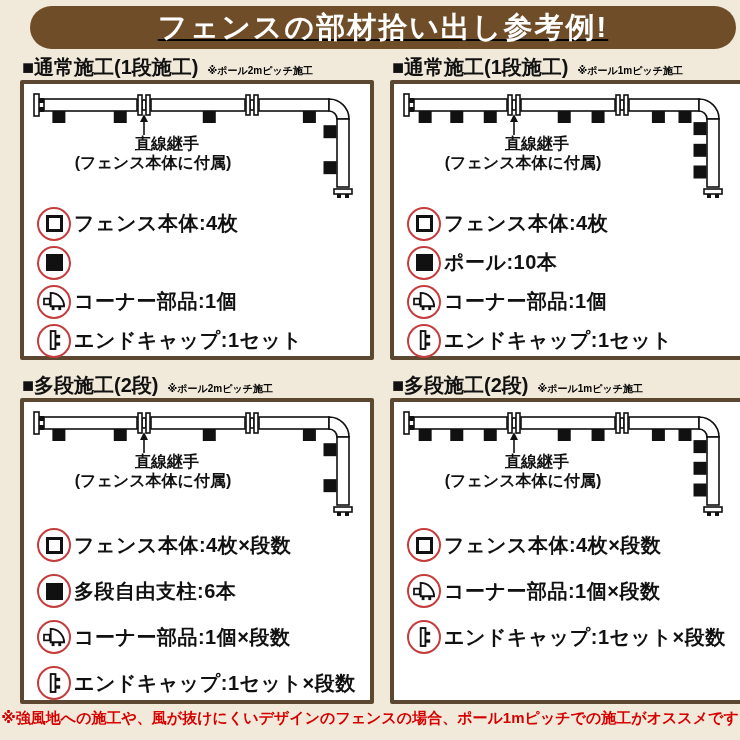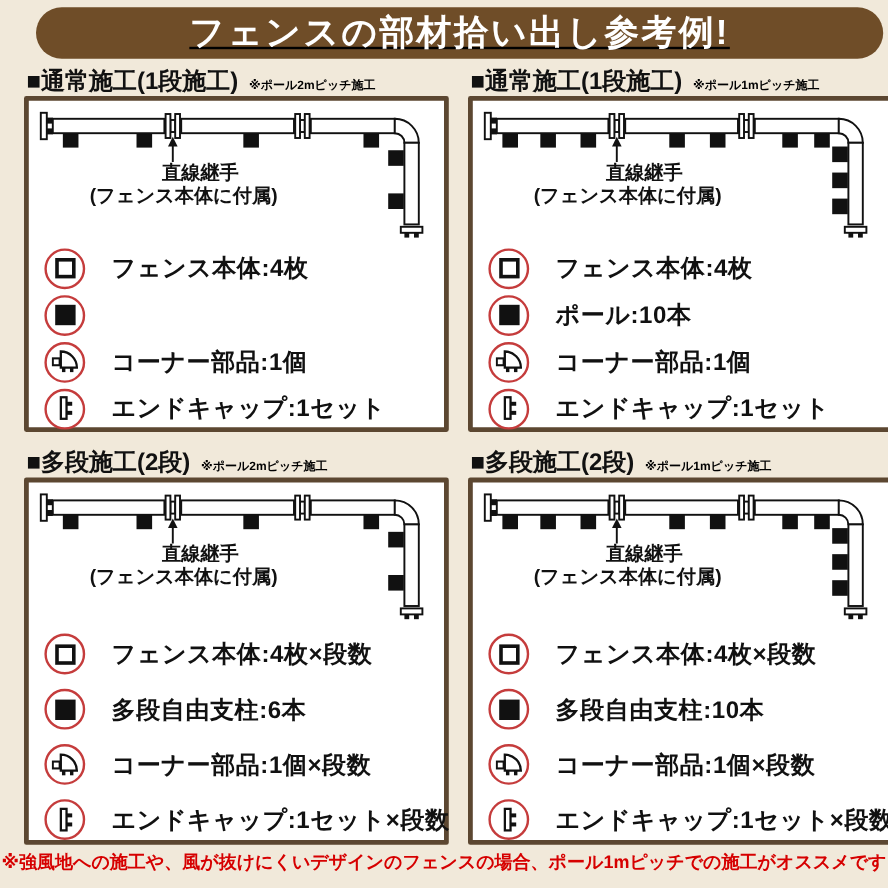--- a/index.html
+++ b/index.html
@@ -35,21 +35,21 @@
   .r1 .panel-box{height:280px}
   .r2 .panel-box{height:306px}
 
   
   .diagram{position:relative;height:112px;margin-top:2px}
   .diagram svg{display:block;width:338px;height:112px}
   .dlab{font-family:"Liberation Sans","DejaVu Sans",sans-serif;font-size:16px;font-weight:bold;fill:#111;text-anchor:middle}
 
   
   .parts{margin:0;padding:3px 0 0 10px;list-style:none}
-  .part{display:flex;align-items:center;gap:22px}
+  .part{display:flex;align-items:center;gap:3px}
   .r1 .part{height:39px}
   .r2 .part{height:46px}
   .badge{
     width:34px;height:34px;box-sizing:border-box;flex:none;
     border:2px solid #c53c3c;border-radius:50%;background:#fff;
     display:flex;align-items:center;justify-content:center;
   }
   .plabel{font-size:20px;font-weight:bold;color:#111;letter-spacing:.5px;white-space:nowrap}
 
   .ic-fence{display:block;width:15px;height:15px;border:3px solid #111;background:#fff;box-sizing:border-box;width:17px;height:17px}
@@ -351,26 +351,20 @@
         </div>
         <ul class="parts">
           <li class="part">
             <span class="badge">
                 <span class="ic-fence"></span>
               </span>
             <span class="plabel">フェンス本体:4枚×段数</span>
           </li>
           <li class="part">
             <span class="badge">
-                <span class="ic-pole"></span>
-              </span>
-            <span class="plabel">多段自由支柱:10本</span>
-          </li>
-          <li class="part">
-            <span class="badge">
               <svg viewBox="0 0 24 22" width="23" height="21">
                 <rect x="1" y="8" width="6" height="6" fill="#fff" stroke="#111" stroke-width="1.8"></rect>
                 <path d="M8,2 a14,14 0 0 1 14,14 l-14,0 z" fill="#fff" stroke="#111" stroke-width="2"></path>
                 <rect x="9" y="16" width="3" height="4" fill="#111"></rect>
                 <rect x="16" y="16" width="3" height="4" fill="#111"></rect>
               </svg>
             </span>
             <span class="plabel">コーナー部品:1個×段数</span>
           </li>
           <li class="part">

